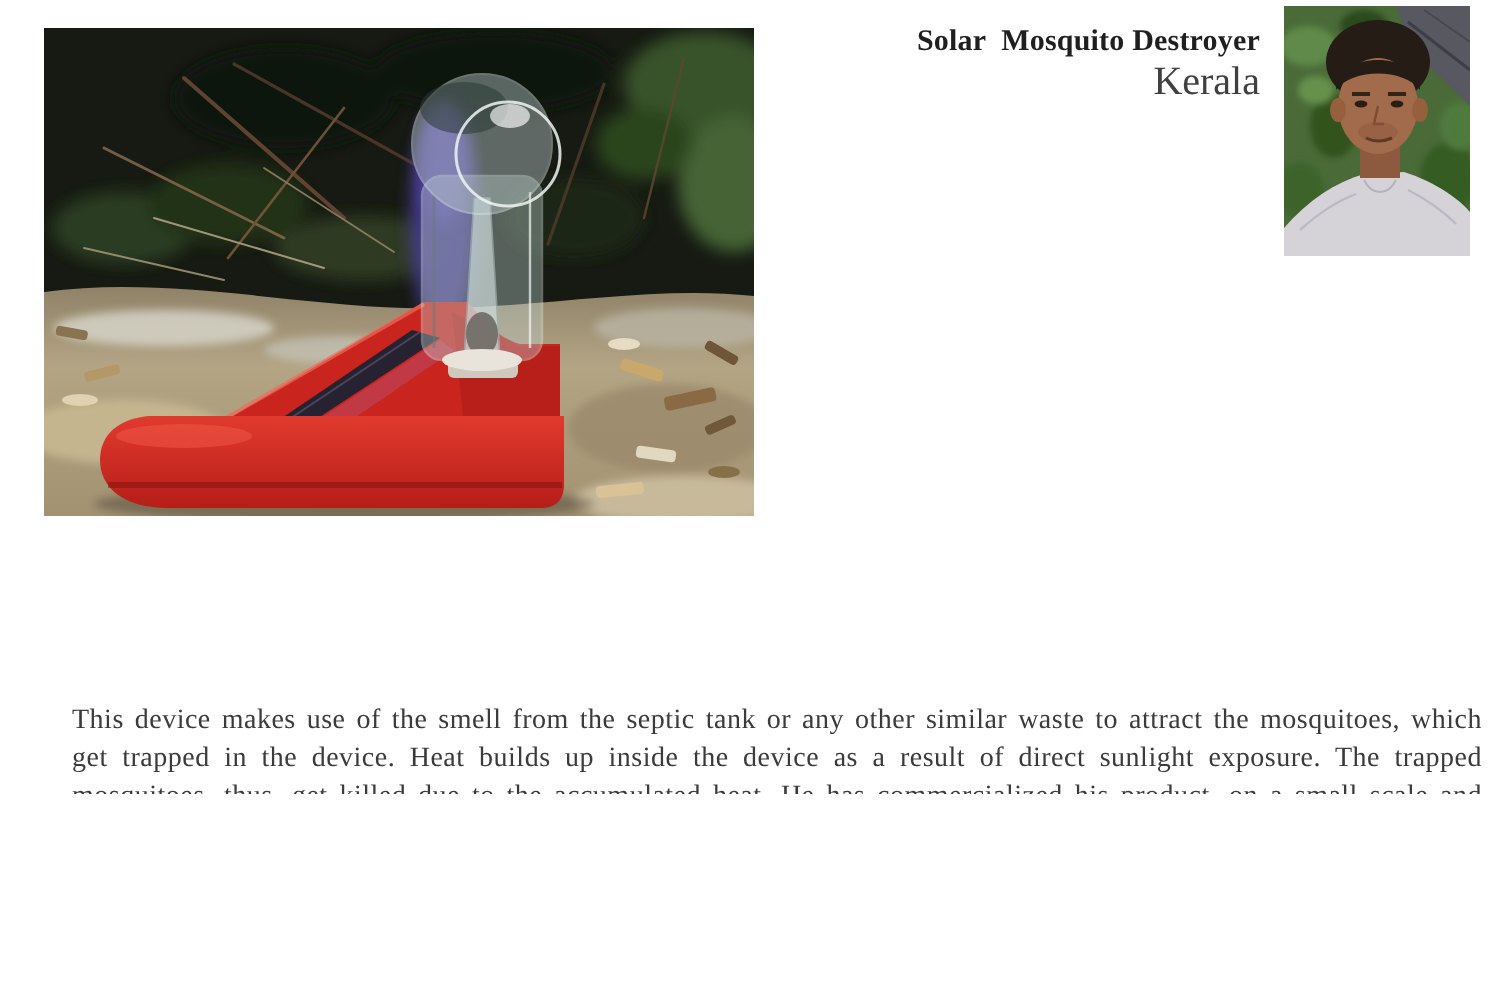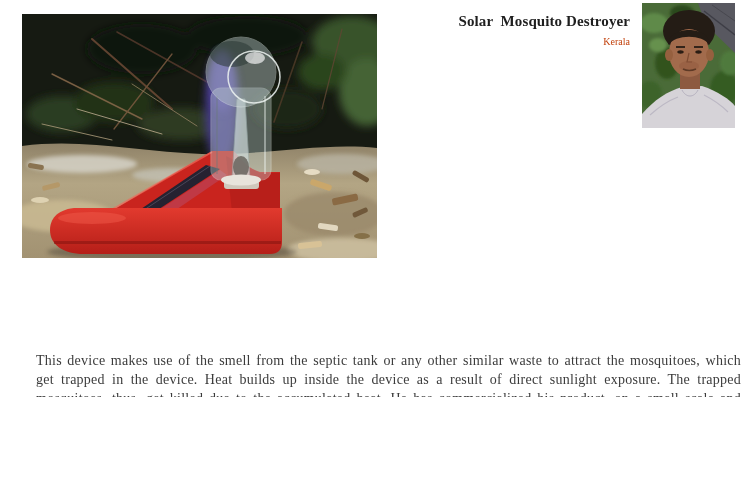--- a/index.html
+++ b/index.html
@@ -40,23 +40,23 @@
     color: #1f1f1f;
   }
   .author {
     margin-top: 19px;
     font-size: 15px;
     font-weight: bold;
     line-height: 23px;
     color: #1f1f1f;
   }
   .region {
-    font-size: 10px;
+    font-size: 20px;
     line-height: 23px;
-    color: #c2410c;
+    color: #404040;
   }
   .body-text {
     position: absolute;
     left: 36px; top: 351px;
     width: 705px;
     margin: 0;
     font-size: 14px;
     line-height: 19px;
     text-align: justify;
     letter-spacing: 0.25px;

